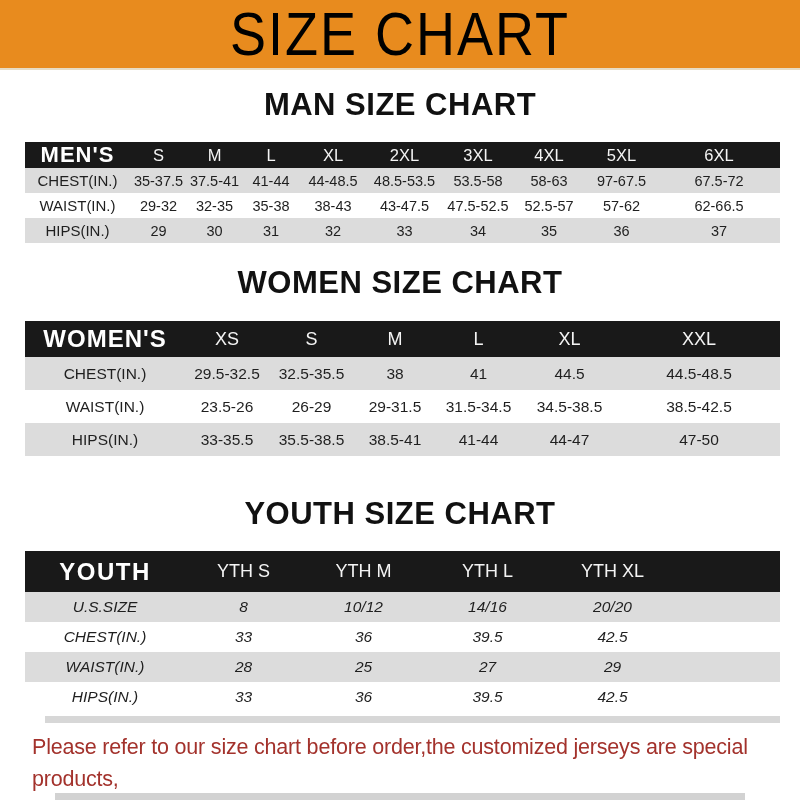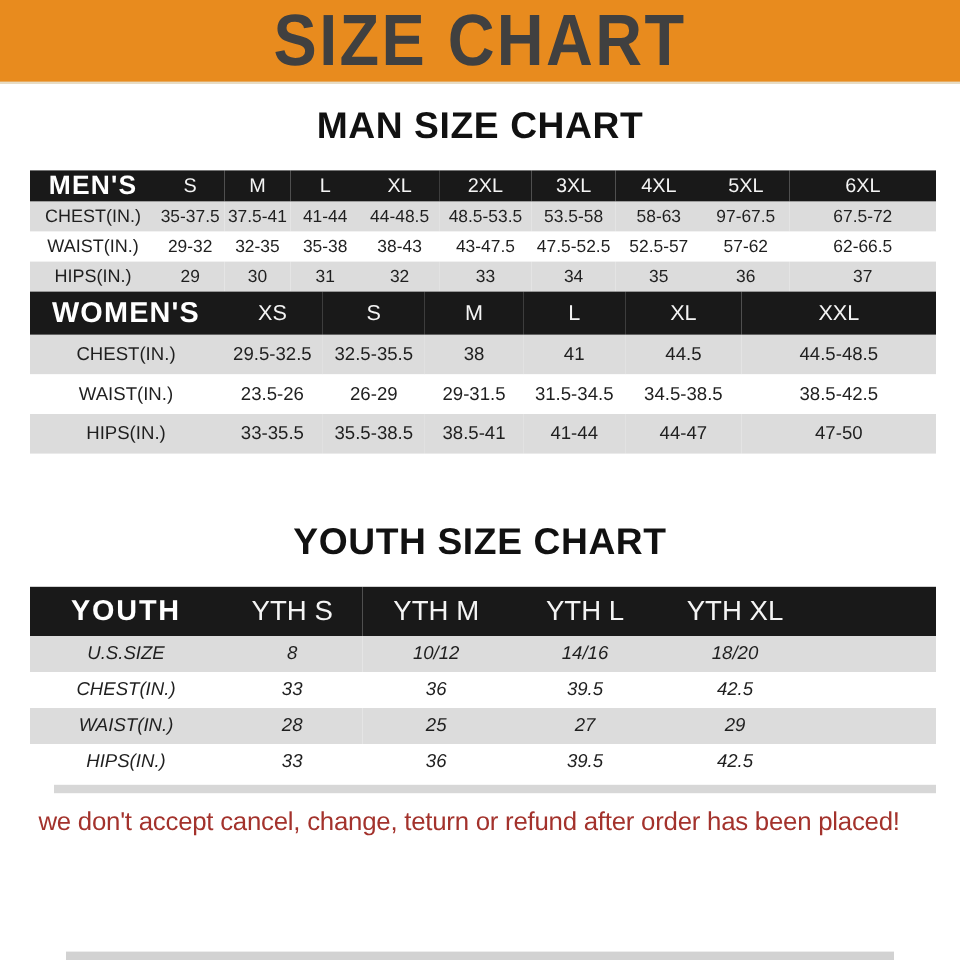--- a/index.html
+++ b/index.html
@@ -8,33 +8,33 @@
     position:relative; width:800px; height:800px; overflow:hidden;
     background:#ffffff; font-family:"Liberation Sans", sans-serif;
   }
 
   
   .banner {
     height:70px; background:#E88B1E; border-bottom:2px solid #E7DCC4;
     display:flex; align-items:center; justify-content:center;
   }
   .banner h1 {
-    margin:0; font-size:54px; font-weight:700; letter-spacing:2px;
-    color:#404040; line-height:66px;text-align:center;
+    margin:0; font-size:54px; font-weight:400; letter-spacing:2px;
+    color:#000000; line-height:66px;text-align:center;
   }
   .banner h1 span { display:inline-block; transform:scaleY(1.12); }
 
   
   h2 {
     text-align:center; font-size:31px; line-height:36px; font-weight:800;
     color:#111111; margin:0; letter-spacing:0.5px;
   }
   .heading-man   { margin:17px 0 19px; }
   .heading-women { margin:22px 0 20px; }
-  .heading-youth { margin:56px 0 19px; }
+  .heading-youth { margin:40px 0 19px; }
 
   
   table.size-table {
     border-collapse:collapse; table-layout:fixed;
     width:755px; margin-left:25px;
   }
   table.size-table thead th {
     background:#191919; color:#f4f4f4; font-weight:normal;
     text-align:center; vertical-align:middle; padding:0;
   }
@@ -46,21 +46,21 @@
   tr.plain { background:#ffffff; }
 
   .men   thead th { height:16px; font-size:16.5px; }
   .men   th.corner { font-size:22px; letter-spacing:1px; }
   .men   tbody td { height:25px; font-size:14.5px; }
 
   .women thead th { height:36px; font-size:18px; }
   .women th.corner { font-size:24px; letter-spacing:1px;margin-left:16px; }
   .women tbody td { height:33px; font-size:15.5px; }
 
-  .youth thead th { height:41px; font-size:23px; }
+  .youth thead th { height:41px; font-size:18px; }
   .youth th.corner { font-size:24px; letter-spacing:1.5px; }
   .youth tbody td { height:30px; font-size:15.5px;font-style:italic; }
 
   td.rowlabel, .men td.rowlabel { font-size:15px;margin-top:44px; }
 
   
   .strip-mid {
     margin:4px 0 0 45px; width:735px; height:7px; background:#D7D7D7;
   }
   .strip-bottom {
@@ -146,20 +146,21 @@
             <td>34</td>
             <td>35</td>
             <td>36</td>
             <td>37</td>
           </tr>
         </tbody>
       </table>
   </section>
 
   <section>
+    <h2 class="heading-women">WOMEN SIZE CHART</h2>
     <table id="women-table" class="size-table women">
         <colgroup>
           <col style="width: 160px;">
           <col style="width: 84px;">
           <col style="width: 85px;">
           <col style="width: 82px;">
           <col style="width: 85px;">
           <col style="width: 97px;">
           <col style="width: 162px;">
         </colgroup>
@@ -226,21 +227,21 @@
             <th>YTH XL</th>
             <th></th>
           </tr>
         </thead>
         <tbody>
           <tr class="shade">
             <td class="rowlabel">U.S.SIZE</td>
             <td>8</td>
             <td>10/12</td>
             <td>14/16</td>
-            <td>18/20</td>
+            <td>20/20</td>
             <td></td>
           </tr>
           <tr class="plain">
             <td class="rowlabel">CHEST(IN.)</td>
             <td>33</td>
             <td>36</td>
             <td>39.5</td>
             <td>42.5</td>
             <td></td>
           </tr>
@@ -260,18 +261,19 @@
             <td>42.5</td>
             <td></td>
           </tr>
         </tbody>
       </table>
   </section>
 
   <div class="strip-mid"></div>
 
   <footer class="footer-note">
+    <p>Please refer to our size chart before order,the customized jerseys are special products,</p>
     <p>we don't accept cancel, change, teturn or refund after order has been placed!</p>
   </footer>
 
   <div class="strip-bottom"></div>
 
 </div>
 
 </body></html>

